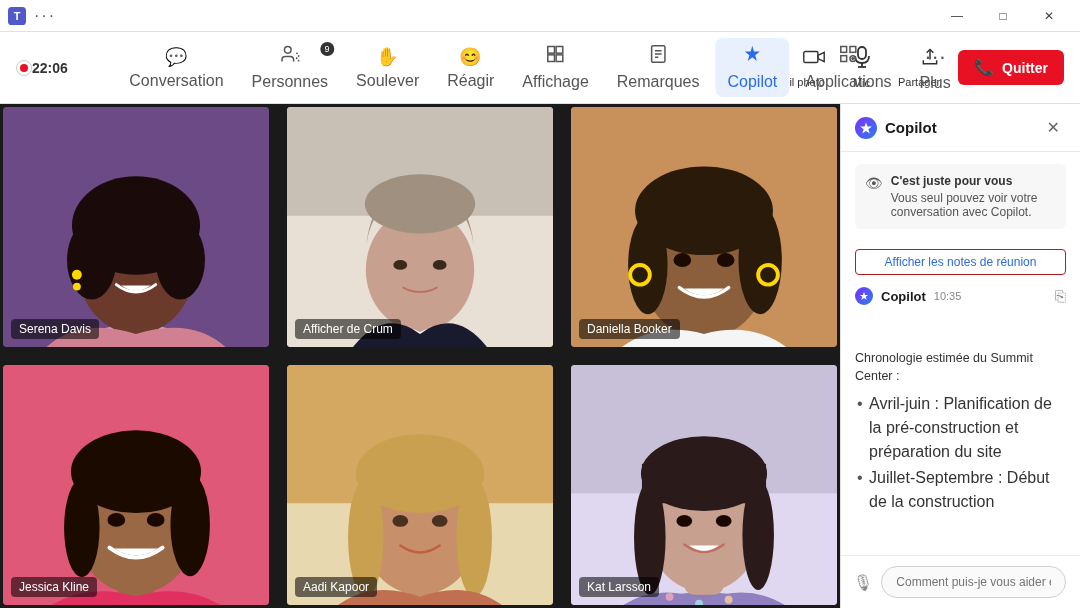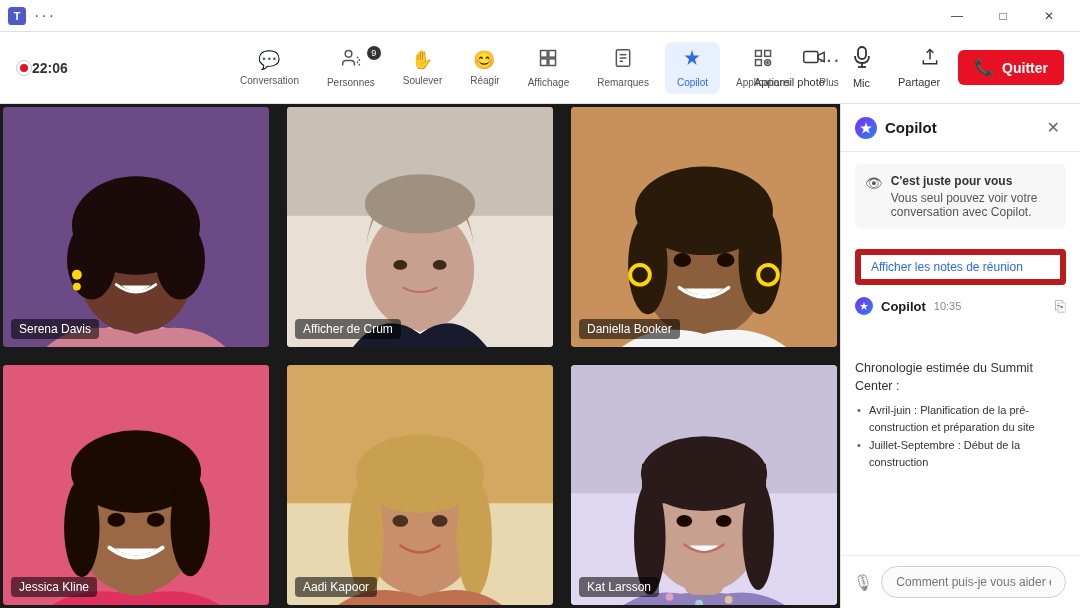--- a/index.html
+++ b/index.html
@@ -105,21 +105,21 @@
     .toolbar-btn.active {
       background: #e8f0fe;
       color: #2b6be6;
     }
     .toolbar-btn .btn-icon {
       font-size: 18px;
       color: #555;
     }
     .toolbar-btn.active .btn-icon { color: #2b6be6; }
     .toolbar-btn .btn-label {
-      font-size: 10px;
+      font-size: 16px;
       color: #555;
       white-space: nowrap;
     }
     .toolbar-btn.active .btn-label { color: #2b6be6; }
     .toolbar-right {
       display: flex;
       align-items: center;
       gap: 8px;
     }
     .media-btn {
@@ -272,28 +272,28 @@
     }
     .privacy-text strong {
       display: block;
       color: #333;
       font-weight: 600;
       margin-bottom: 3px;
     }
     .show-notes-btn {
       display: block;
       margin-top: 8px;
-      border: 6px solid #b91c1c;
+      border: 1px solid #b91c1c;
       color: #2b6be6;
       background: #fff;
       border-radius: 4px;
       padding: 5px 10px;
       font-size: 12px;
       cursor: pointer;
-      text-align: left;
+      text-align: center;
     }
 
     .message-block {
       display: flex;
       flex-direction: column;
       gap: 6px;
     }
     .message-header {
       display: flex;
       align-items: center;
@@ -318,21 +318,21 @@
       font-size: 12.5px;
       color: #333;
       line-height: 1.5;
     }
     .timeline-list {
       margin-top: 6px;
       padding-left: 0;
       list-style: none;
     }
     .timeline-list li {
-      font-size: 11px;
+      font-size: 16px;
       color: #333;
       line-height: 1.5;
       padding-left: 14px;
       position: relative;
       margin-bottom: 2px;
     }
     .timeline-list li::before {
       content: '•';
       position: absolute;
       left: 2px;

